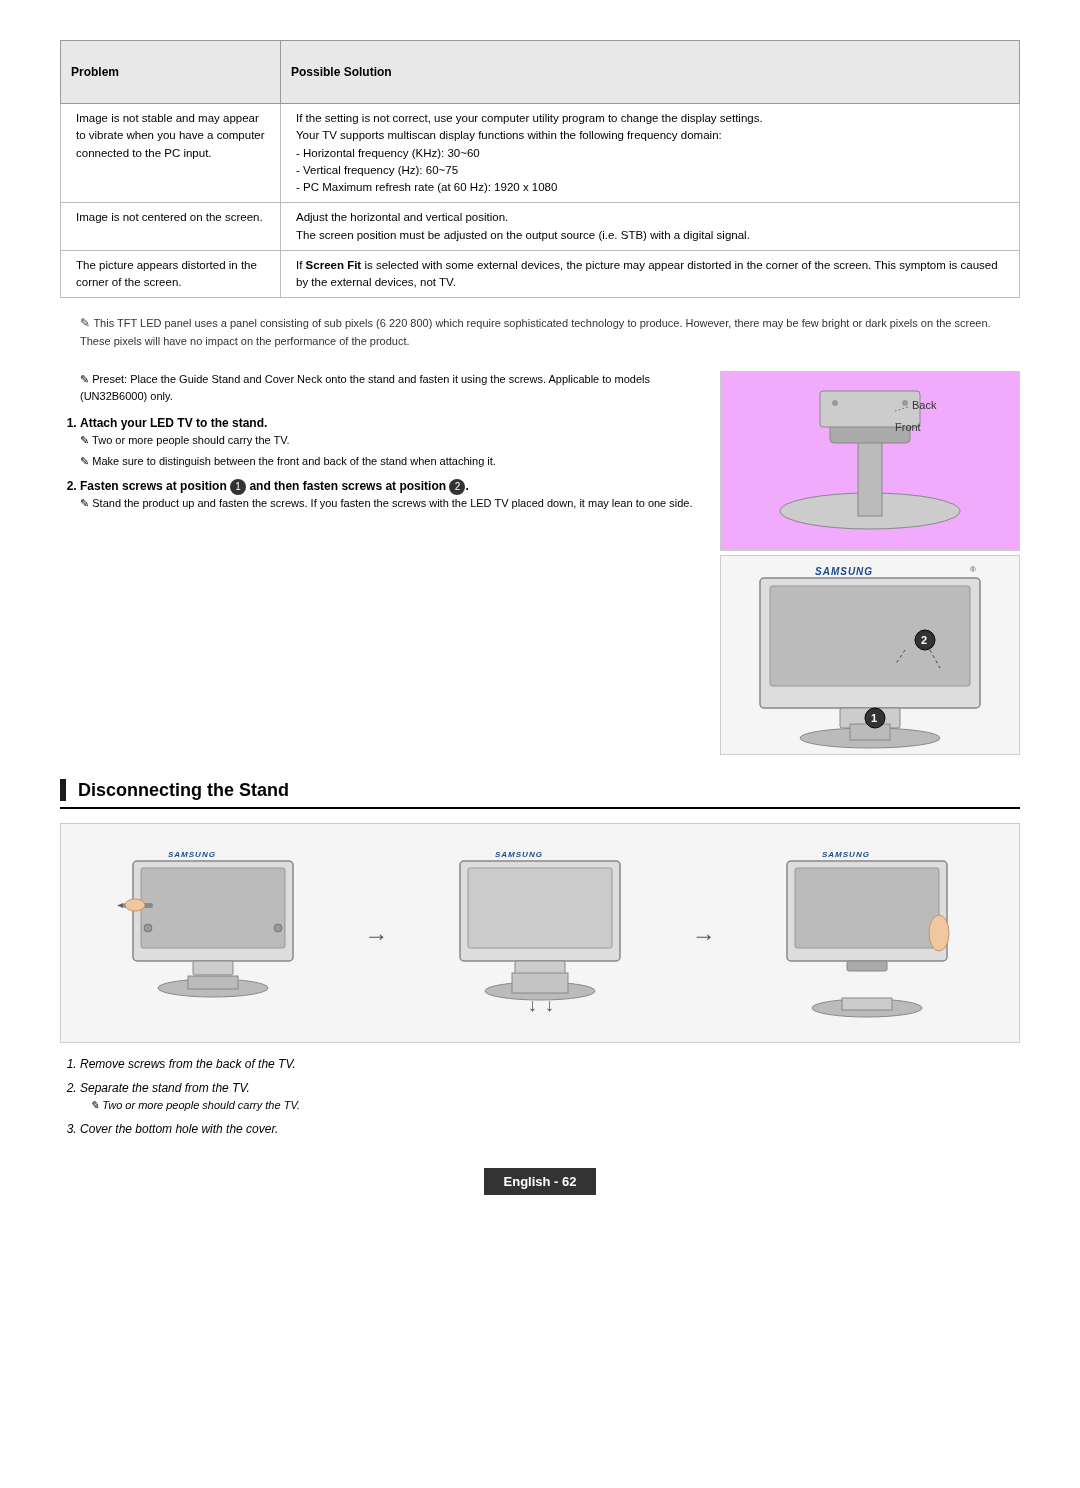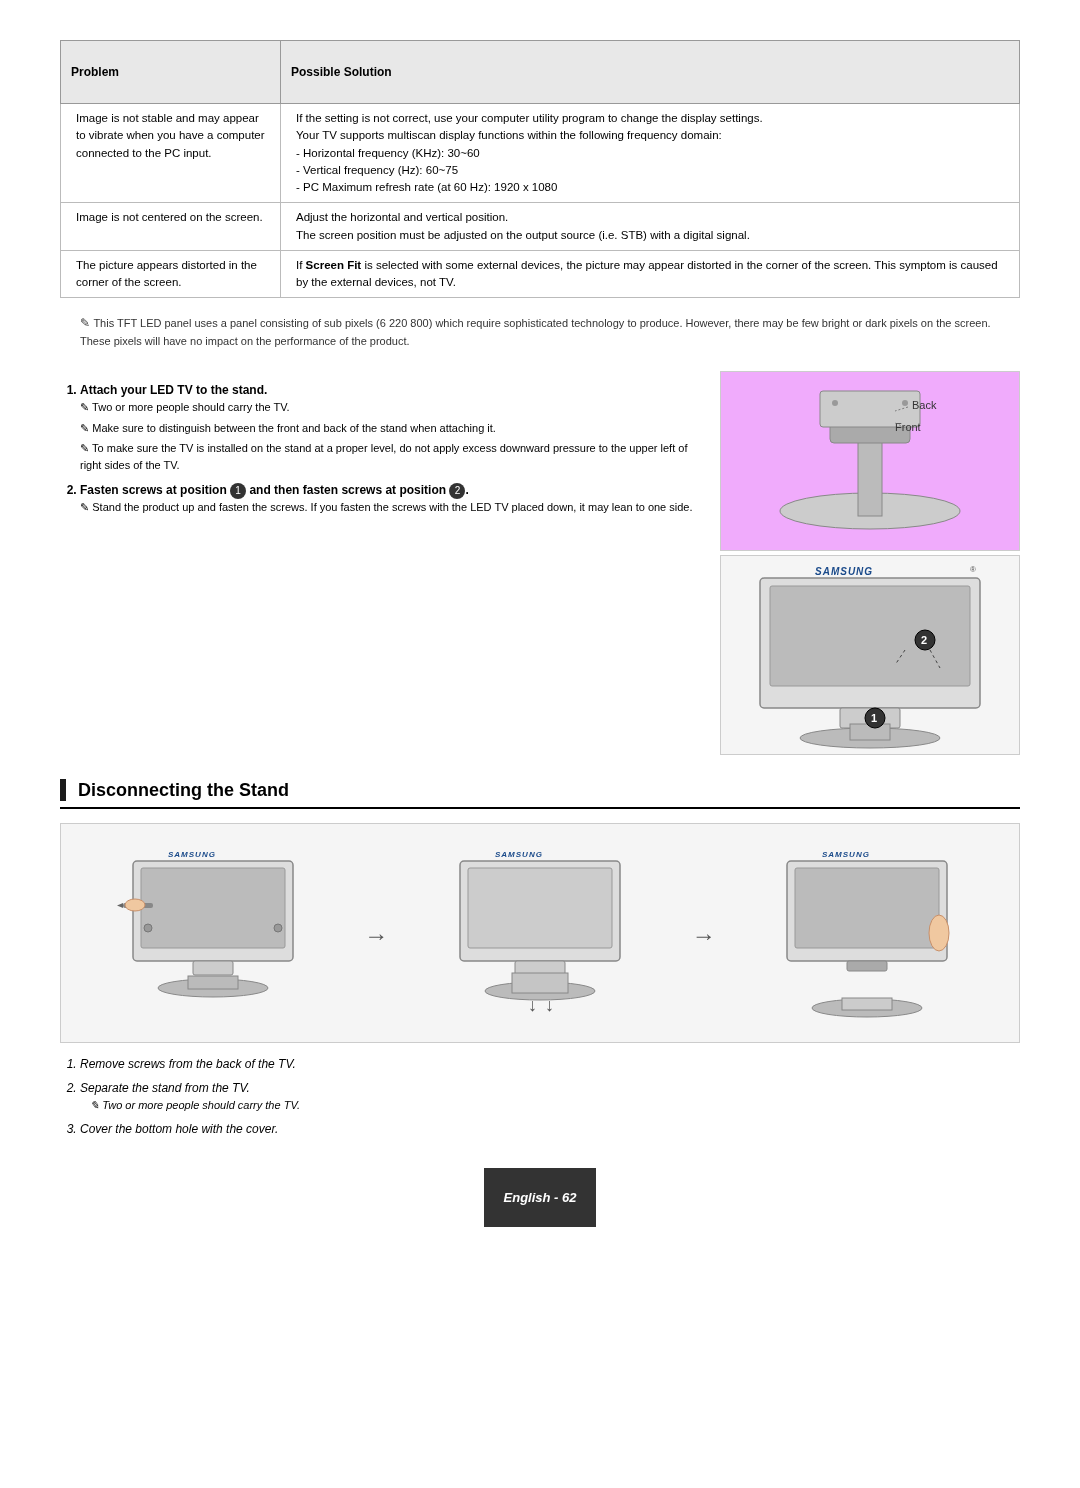--- a/index.html
+++ b/index.html
@@ -196,24 +196,23 @@
 
     
     .page-footer {
       text-align: center;
       margin-top: 30px;
     }
     .page-footer-badge {
       display: inline-block;
       background: #333;
       color: #fff;
-      padding: 22px 20px;
+      padding: 6px 20px;
       font-size: 13px;
       font-weight: bold;
-      font-style: italic;
     }
 
     .bold { font-weight: bold; }
     .circle-num {
       display: inline-flex;
       align-items: center;
       justify-content: center;
       width: 16px;
       height: 16px;
       border-radius: 50%;
@@ -260,28 +259,28 @@
     </tr>
   </tbody>
 </table>
 
 <div class="note-block">This TFT LED panel uses a panel consisting of sub pixels (6 220 800) which require sophisticated technology to produce. However, there may be few bright or dark pixels on the screen. These pixels will have no impact on the performance of the product.</div>
 
 <div class="installing-section">
 
   <div class="installing-content">
     <div class="installing-text">
+      <div class="note-item">Preset: Place the Guide Stand and Cover Neck onto the stand and fasten it using the screws. Applicable to models (UN32B6000) only.</div>
 
       <ol class="main-steps">
         <li>
           Attach your LED TV to the stand.
           <ul class="sub-notes">
             <li>Two or more people should carry the TV.</li>
             <li>Make sure to distinguish between the front and back of the stand when attaching it.</li>
-            <li>To make sure the TV is installed on the stand at a proper level, do not apply excess downward pressure to the upper left of right sides of the TV.</li>
           </ul>
         </li>
         <li>
           Fasten screws at position <span class="circle-num">1</span> and then fasten screws at position <span class="circle-num">2</span>.
           <ul class="sub-notes">
             <li>Stand the product up and fasten the screws. If you fasten the screws with the LED TV placed down, it may lean to one side.</li>
           </ul>
         </li>
       </ol>
     </div>

